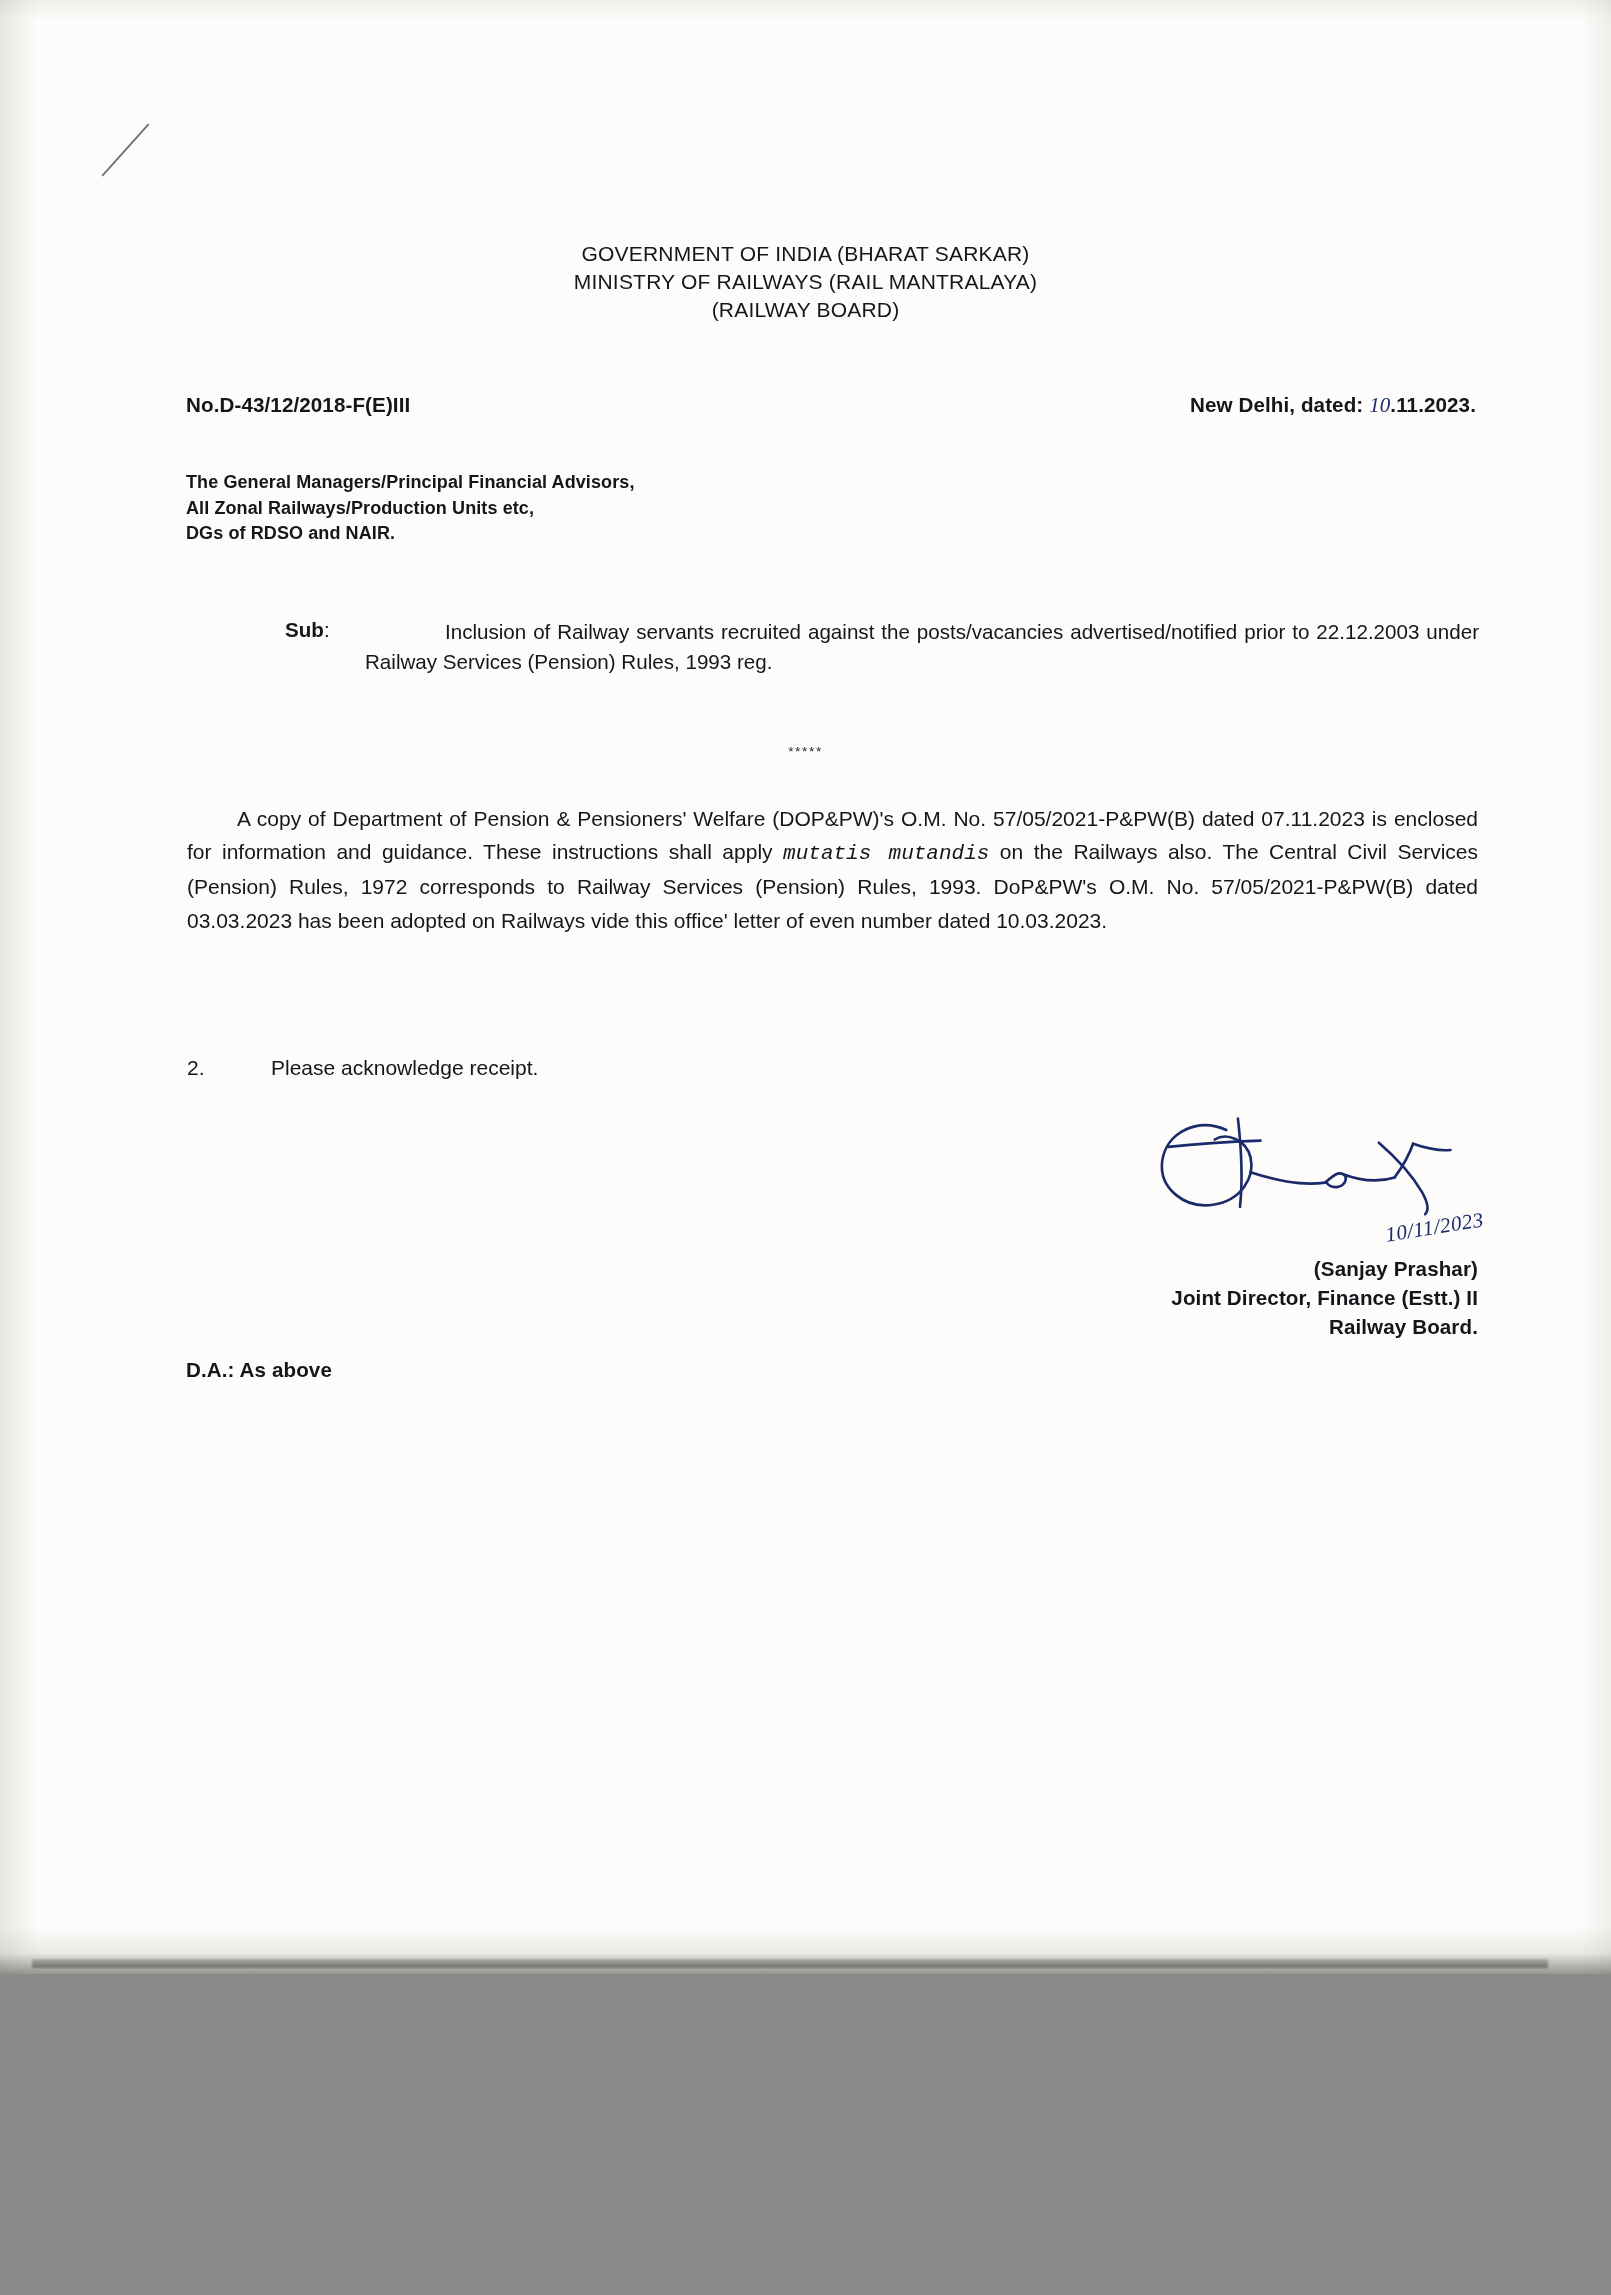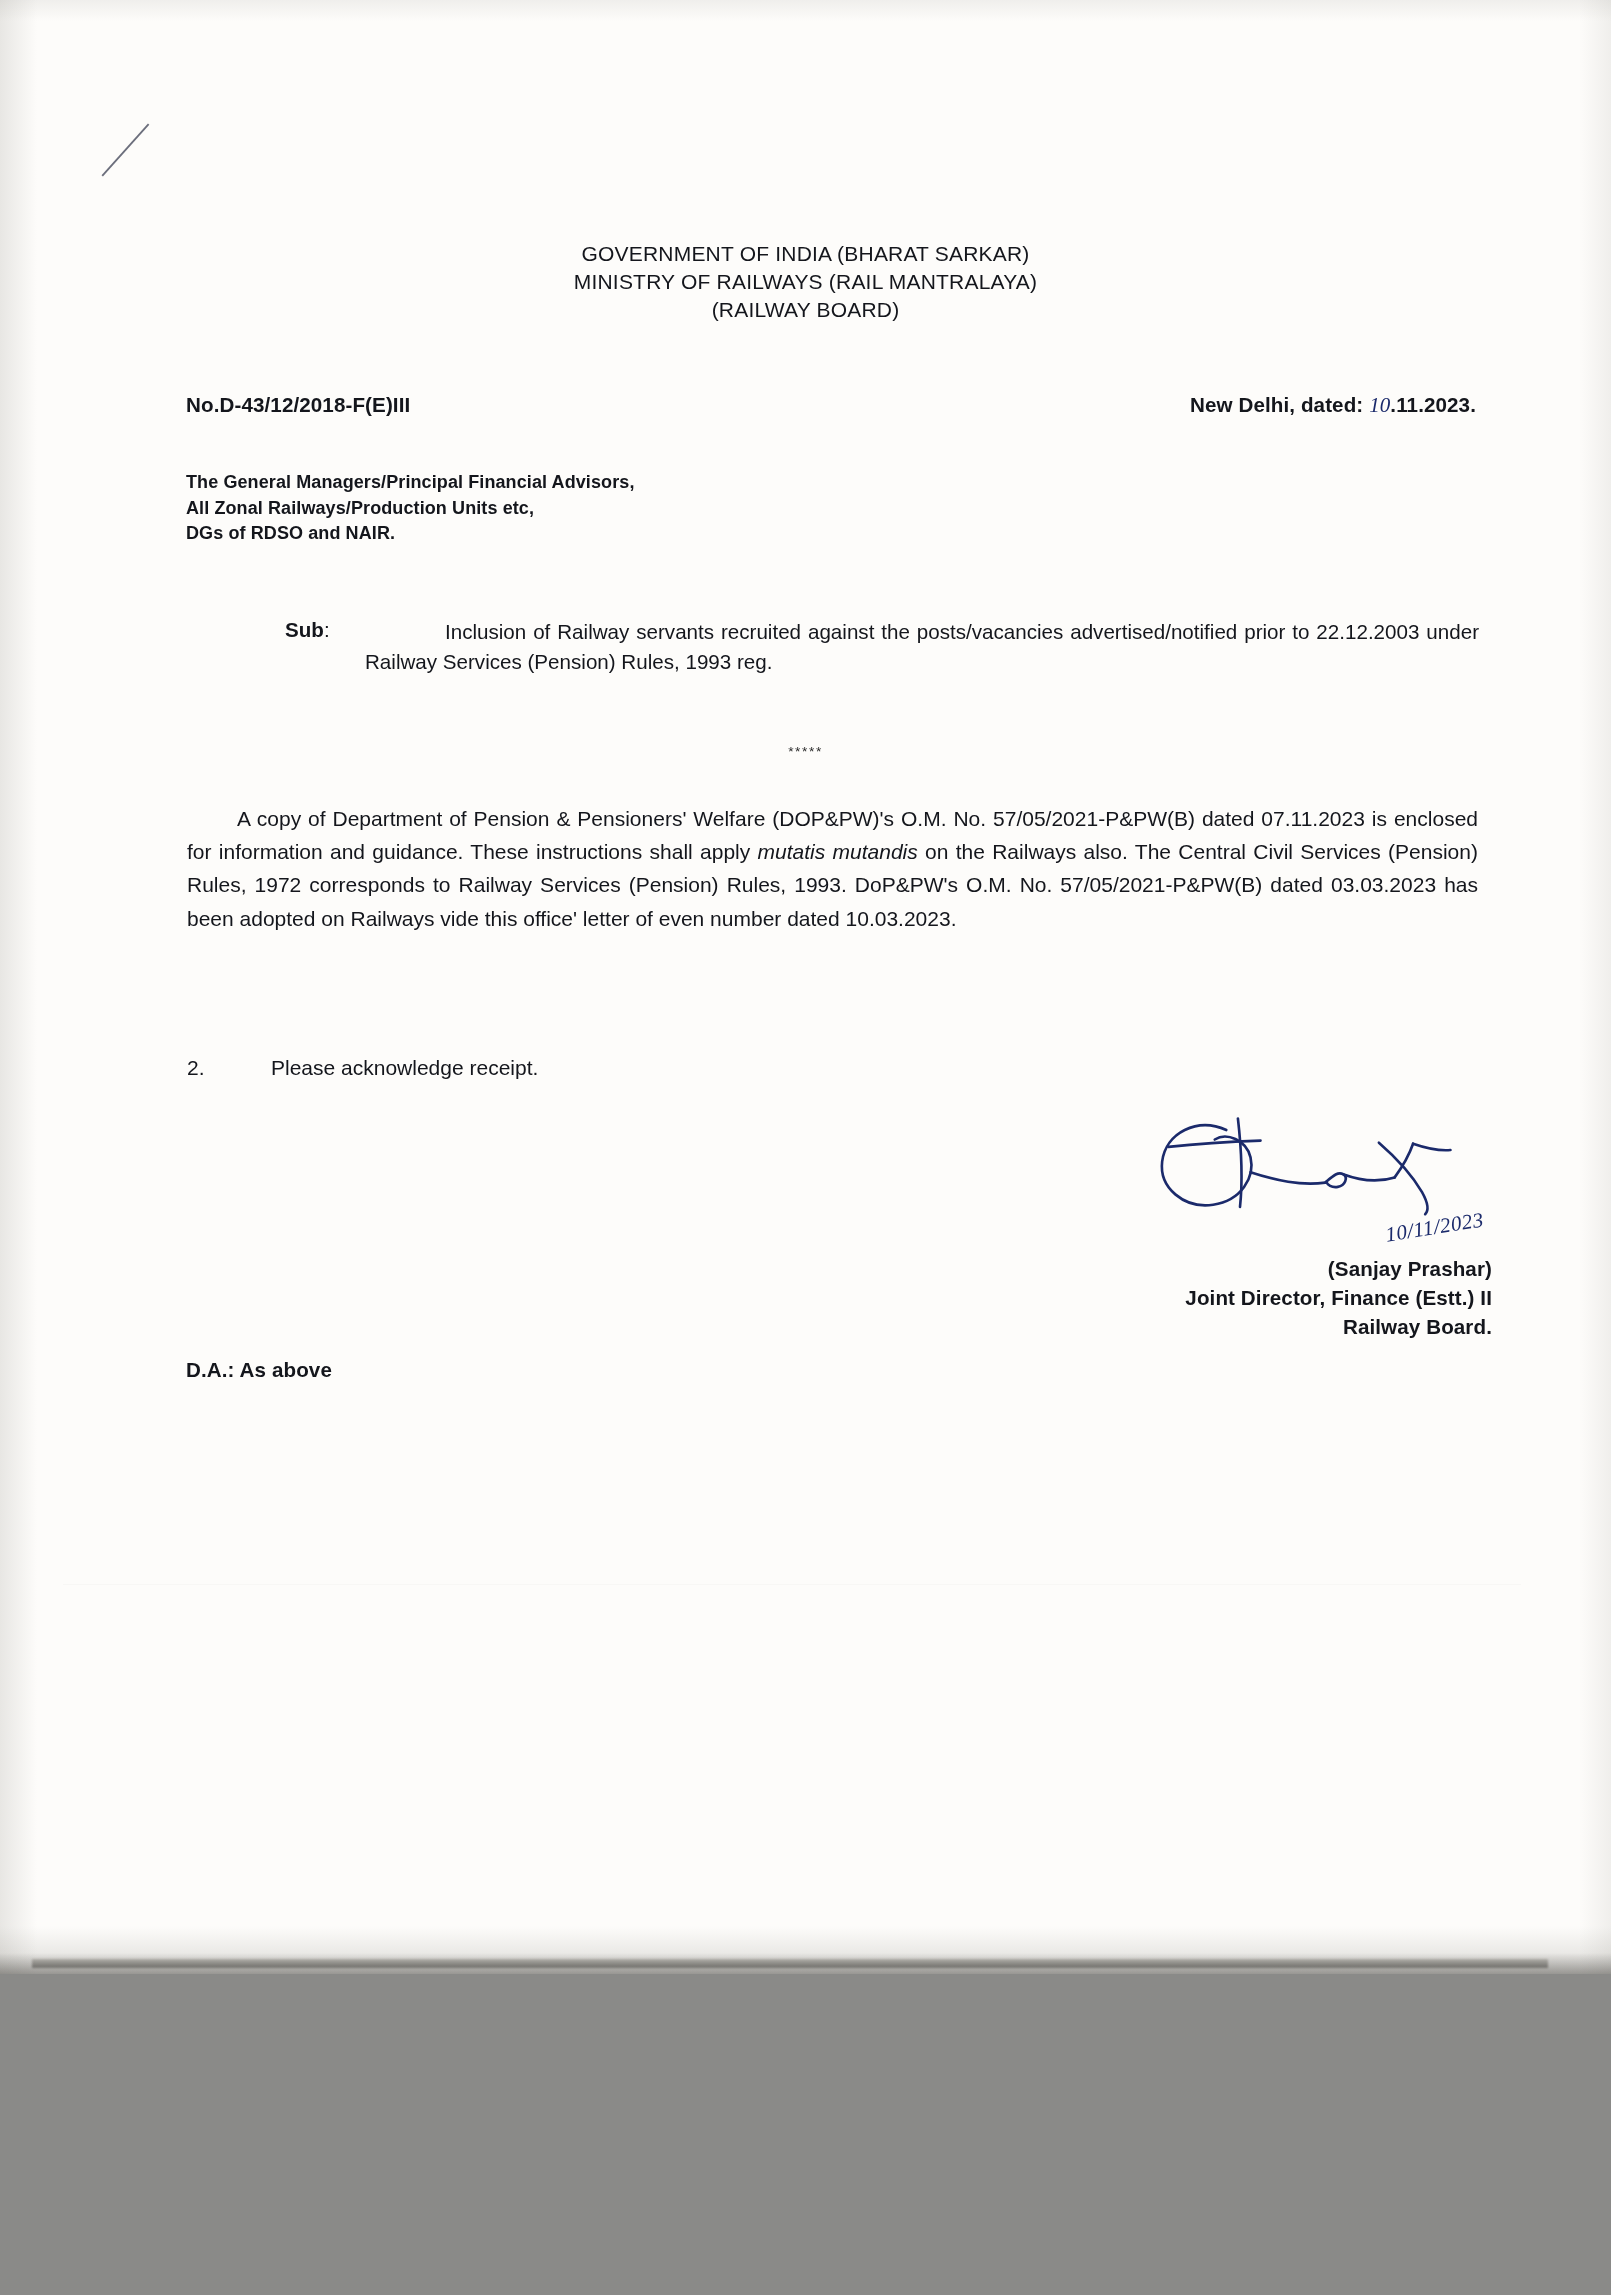--- a/index.html
+++ b/index.html
@@ -125,21 +125,21 @@
     position: absolute;
     left: 187px;
     right: 133px;
     top: 802px;
     font-size: 21px;
     line-height: 1.58;
     text-align: justify;
     text-justify: inter-word;
   }
   .body-para .indent { display: inline-block; width: 50px; }
-  .ital { font-style: italic; }
+  .ital { font-style: italic; font-family: Liberation Mono, monospace; }
 
   .ack {
     position: absolute;
     left: 187px;
     top: 1056px;
     font-size: 21px;
     display: flex;
   }
   .ack-num { width: 84px; }
 
@@ -158,21 +158,21 @@
     font-family: "Liberation Serif", serif;
     color: #1b2a6b;
     font-size: 21px;
     font-style: italic;
     transform: rotate(-9deg);
     letter-spacing: 0.5px;
   }
 
   .signoff {
     position: absolute;
-    right: 119px;
+    right: 133px;
     top: 1254px;
     text-align: right;
     font-size: 20.6px;
     font-weight: 700;
     line-height: 1.42;
     letter-spacing: 0.1px;
   }
 
   .da {
     position: absolute;

